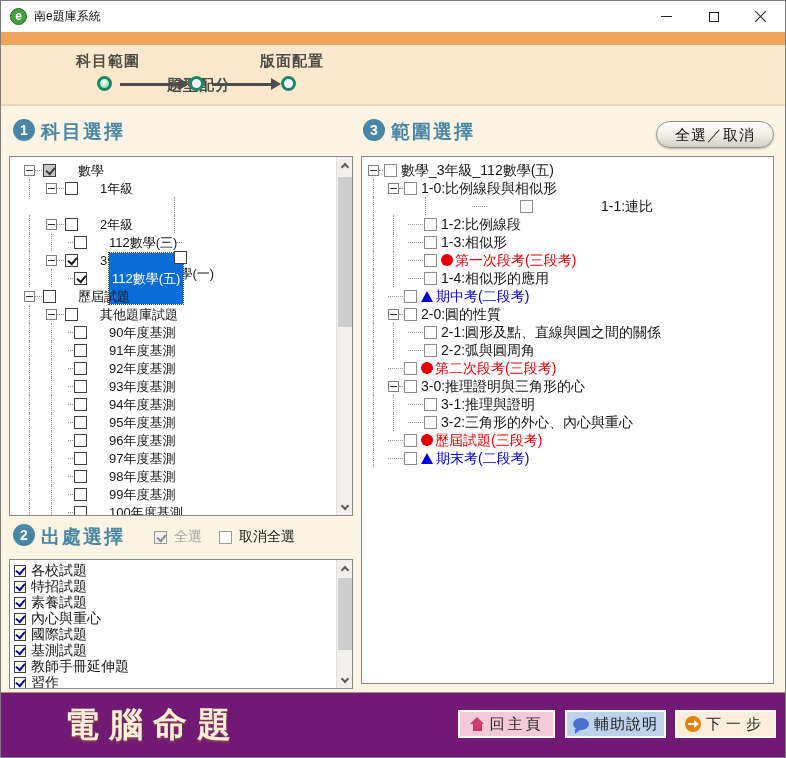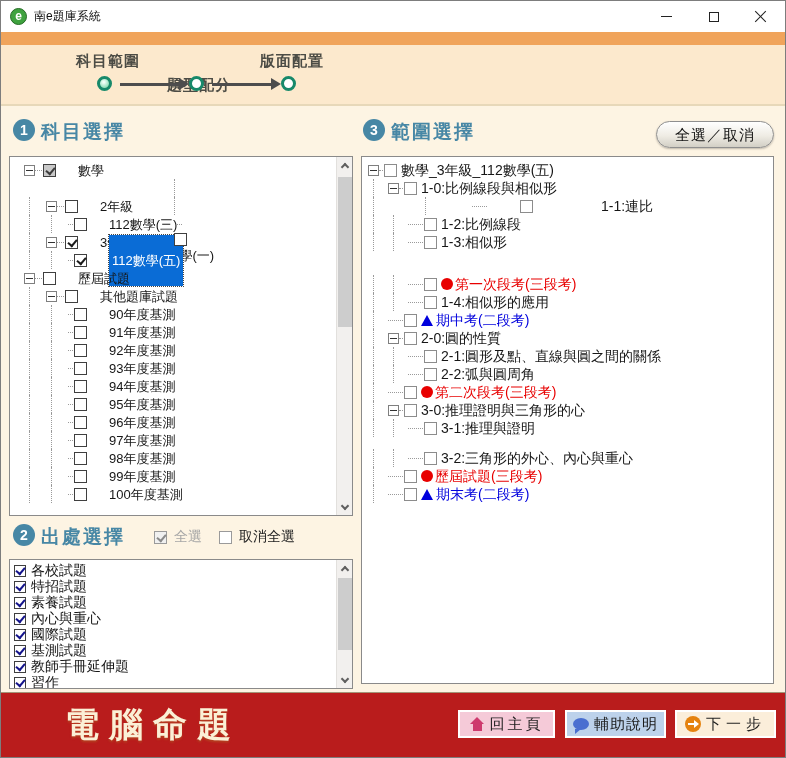--- a/index.html
+++ b/index.html
@@ -93,21 +93,21 @@
   .hdr-chk-label { position:absolute; font-size:14px; color:#222; white-space:nowrap; }
   .hdr-chk-label.dim { color:#a6a6a6; }
 
   
   #select-toggle { position:absolute; left:655px; top:120px; width:118px; height:27px; border-radius:14px;
        background:linear-gradient(#ffffff, #efece4 55%, #d2cfc5); border:1px solid #8f8f8f;
        box-shadow:0 1px 2px rgba(0,0,0,0.25); font-size:15px; color:#111; text-align:center; line-height:25px;
        letter-spacing:1px; cursor:pointer; }
 
   
-  .footer { position:absolute; left:0; bottom:0; width:100%; height:65px; background:#b91c1c; border-top:1px solid #a39577; }
+  .footer { position:absolute; left:0; bottom:0; width:100%; height:65px; background:#701a75; border-top:1px solid #a39577; }
   .brand { position:absolute; left:64px; top:9px; font-size:34px; font-weight:bold; color:#fbf0d6;
            letter-spacing:10px; text-shadow:0 2px 2px rgba(175,105,35,0.45); }
   .fbtn { position:absolute; top:17px; height:28px; border:2px solid #fff; display:flex; align-items:center;
           justify-content:center; font-size:15px; color:#1c1c1c; cursor:pointer; }
   #btn-home { left:457px; width:97px; background:#f5cad8; letter-spacing:3px; }
   #btn-help { left:564px; width:101px; background:#bdd2eb; letter-spacing:1px;text-align:center; }
   #btn-next { left:674px; width:101px; background:#fbeeda; letter-spacing:5px; }
   .icon-home { position:relative; width:15px; height:14px; margin-right:5px; }
   .icon-home::before { content:""; position:absolute; left:0; top:0; width:0; height:0;
         border-left:7.5px solid transparent; border-right:7.5px solid transparent; border-bottom:7px solid #ce3a6e; }
@@ -157,20 +157,28 @@
 
   <div id="subject-box" class="white-box">
     <div id="subject-tree" class="tree ltree">
         <div class="trow" style="height: 18px;">
           <span class="texp"></span>
           <span class="tstub" style="width: 8px;"></span>
           <span class="cbx mixed"></span>
           <span class="tgap" style="width: 22px;"></span>
           <span class="tlabel">數學</span>
         </div>
+        <div class="trow" style="height: 18px;">
+          <span class="tguide" style="width: 22px;"></span>
+          <span class="texp"></span>
+          <span class="tstub" style="width: 8px;"></span>
+          <span class="cbx"></span>
+          <span class="tgap" style="width: 22px;"></span>
+          <span class="tlabel">1年級</span>
+        </div>
         <div class="trow" style="height: 18px; flex-direction: column;">
           <span class="tguide" style="width: 22px;"></span>
           <span class="tguide" style="width: 22px;"></span>
           <span class="tstub" style="width: 6px;"></span>
           <span class="cbx"></span>
           <span class="tgap" style="width: 22px;"></span>
           <span class="tlabel">112數學(一)</span>
         </div>
         <div class="trow" style="height: 18px;">
           <span class="tguide" style="width: 22px;"></span>
@@ -410,21 +418,21 @@
           <span class="tlabel">1-2:比例線段</span>
         </div>
         <div class="trow" style="height: 18px;">
           <span class="tguide" style="width: 20px;"></span>
           <span class="tguide" style="width: 20px;"></span>
           <span class="tstub" style="width: 16px;"></span>
           <span class="cbx"></span>
           <span class="tgap" style="width: 4px;"></span>
           <span class="tlabel">1-3:相似形</span>
         </div>
-        <div class="trow" style="height: 18px; margin-top: 24px;">
+        <div class="trow" style="height: 18px;">
           <span class="tguide" style="width: 20px;"></span>
           <span class="tguide" style="width: 20px;"></span>
           <span class="tstub" style="width: 16px;"></span>
           <span class="cbx"></span>
           <span class="tgap" style="width: 4px;"></span>
           <span class="mk-circle"></span>
           <span class="tlabel" style="color: rgb(232, 0, 0);">第一次段考(三段考)</span>
         </div>
         <div class="trow" style="height: 18px;">
           <span class="tguide" style="width: 20px;"></span>
@@ -483,21 +491,21 @@
           <span class="tlabel">3-0:推理證明與三角形的心</span>
         </div>
         <div class="trow" style="height: 18px;">
           <span class="tguide" style="width: 20px;"></span>
           <span class="tguide" style="width: 20px;"></span>
           <span class="tstub" style="width: 16px;"></span>
           <span class="cbx"></span>
           <span class="tgap" style="width: 4px;"></span>
           <span class="tlabel">3-1:推理與證明</span>
         </div>
-        <div class="trow" style="height: 18px; margin-top: 12px;">
+        <div class="trow" style="height: 18px;">
           <span class="tguide" style="width: 20px;"></span>
           <span class="tguide" style="width: 20px;"></span>
           <span class="tstub" style="width: 16px;"></span>
           <span class="cbx"></span>
           <span class="tgap" style="width: 4px;"></span>
           <span class="tlabel">3-2:三角形的外心、內心與重心</span>
         </div>
         <div class="trow" style="height: 18px;">
           <span class="tguide" style="width: 20px;"></span>
           <span class="tstub" style="width: 16px;"></span>

